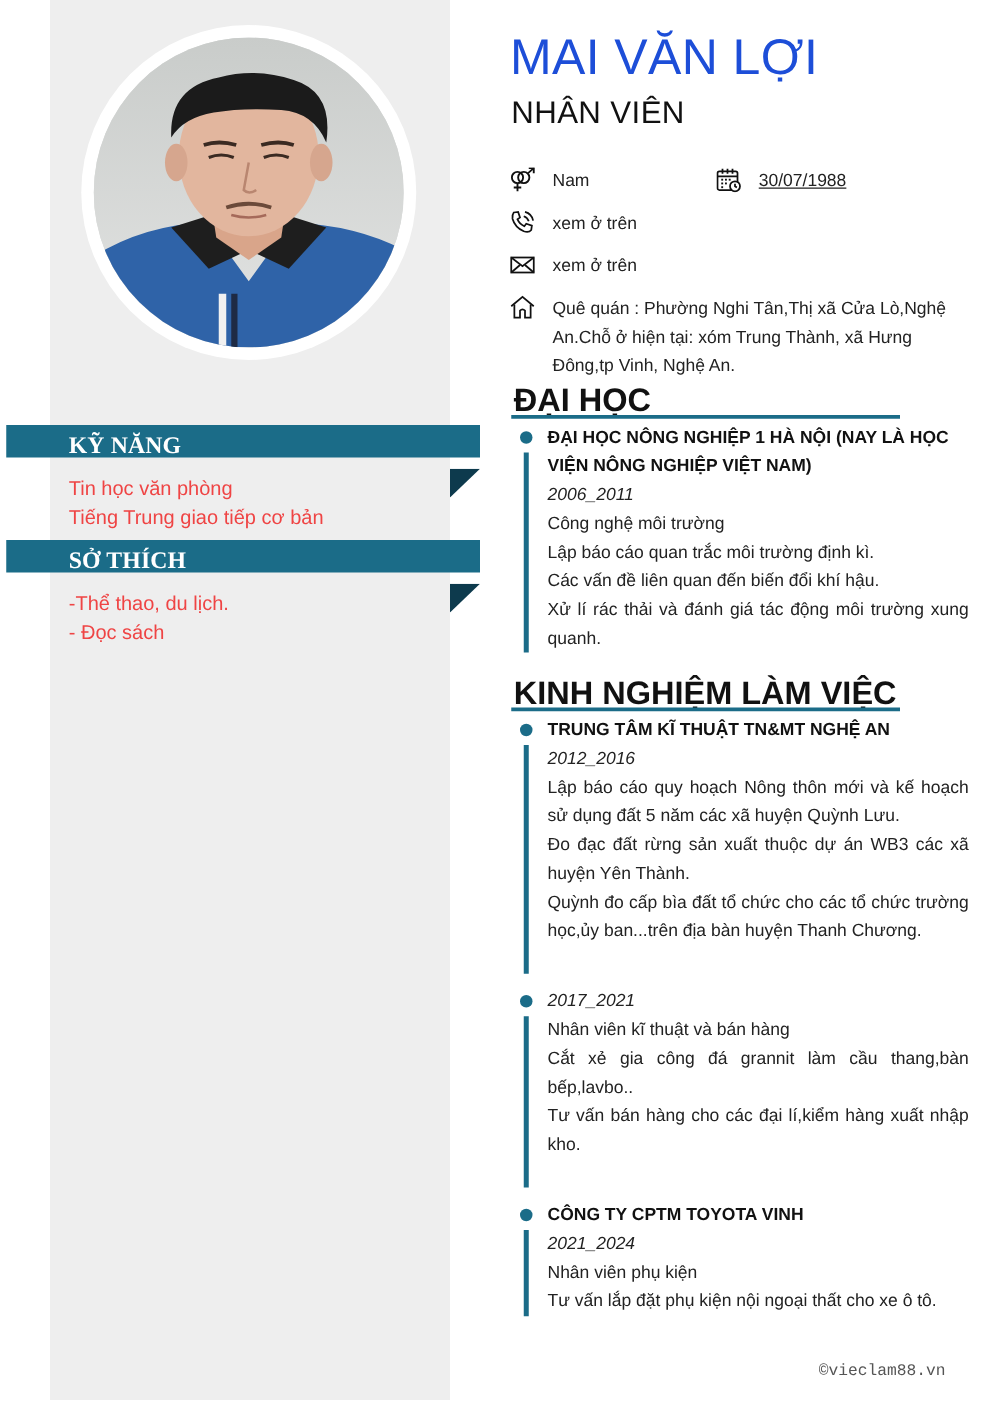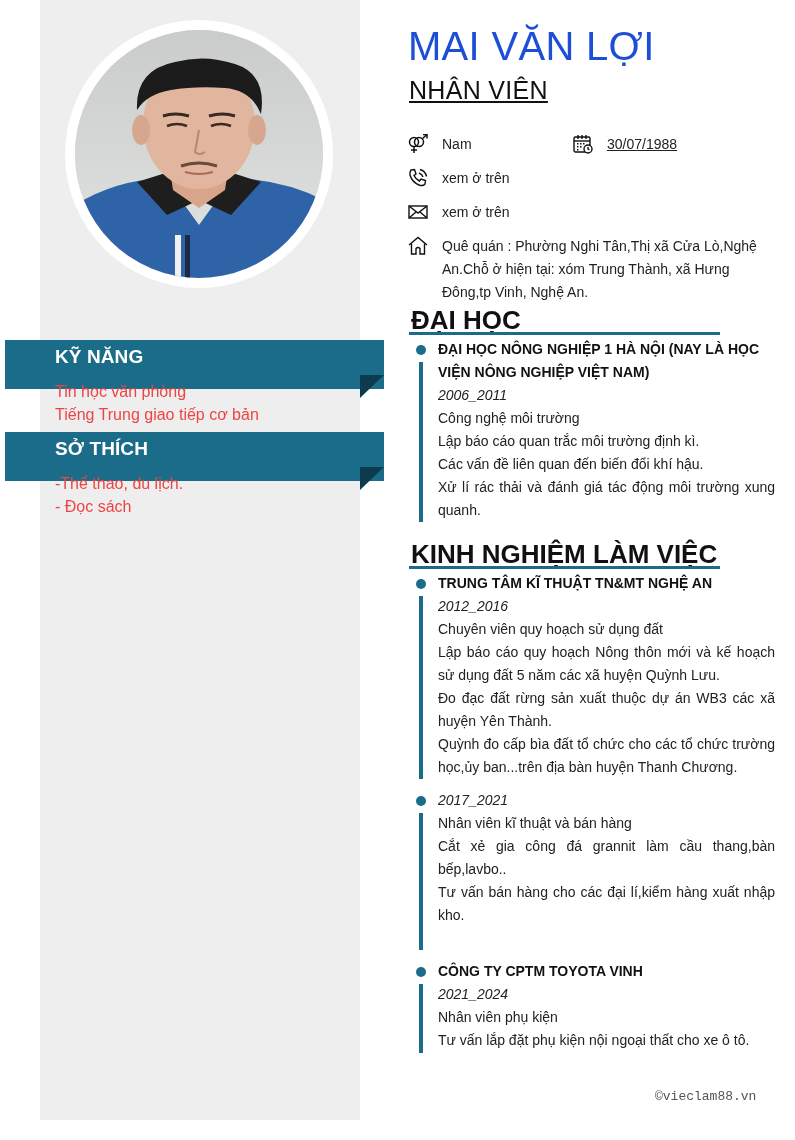--- a/index.html
+++ b/index.html
@@ -5,29 +5,29 @@
     * { margin: 0; padding: 0; box-sizing: border-box; }
     html, body { width: 795px; height: 1140px; background: #ffffff; overflow: hidden; }
     body { position: relative; font-family: "Liberation Sans", "DejaVu Sans", sans-serif; color: #1a1a1a; }
 
     .sidebar { position: absolute; left: 40px; top: 0; width: 320px; height: 1120px; background: #eeeeee; }
 
     .avatar-ring { position: absolute; left: 65px; top: 20px; width: 268px; height: 268px; border-radius: 50%; background: #ffffff; }
     .avatar { position: absolute; left: 10px; top: 10px; width: 248px; height: 248px; border-radius: 50%; overflow: hidden; background: #d7d9d8; }
     .avatar svg { display: block; width: 100%; height: 100%; }
 
-    .ribbon { position: absolute; left: 5px; width: 379px; height: 49px; background: #1b6c88; }
+    .ribbon { position: absolute; left: 5px; width: 379px; height: 26px; background: #1b6c88; font-family: Liberation Serif, serif; }
     .ribbon-title { position: absolute; left: 50px; top: 6px; font-size: 19px; font-weight: bold; color: #ffffff; letter-spacing: 0.1px; }
     .ribbon-fold { position: absolute; left: 360px; width: 24px; height: 23px; }
     .ribbon-fold svg { display: block; }
 
     .side-list { position: absolute; left: 55px; font-size: 16px; line-height: 23px; color: #ef4444; }
 
     .name { position: absolute; left: 408px; top: 24px; font-size: 40px; font-weight: normal; color: #1d4ed8; letter-spacing: 0.3px; }
-    .position { position: absolute; left: 409px; top: 76px; font-size: 25px; color: #111; letter-spacing: 0.3px; text-decoration: underline; }
+    .position { position: absolute; left: 409px; top: 76px; font-size: 25px; color: #111; letter-spacing: 0.3px; }
 
     .info-row { position: absolute; display: flex; align-items: flex-start; font-size: 14px; line-height: 23px; color: #222; }
     .info-icon { width: 22px; height: 22px; margin-right: 13px; flex: 0 0 22px; display: flex; align-items: center; justify-content: center; }
     .info-icon svg { display: block; }
 
     .section-title { position: absolute; left: 411px; font-size: 26px; font-weight: bold; color: #111; }
     .section-line { position: absolute; left: 409px; width: 311px; height: 3px; background: #1b6c88; }
 
     .entry { position: absolute; left: 411px; width: 364px; }
     .entry-dot { position: absolute; left: 5px; width: 10px; height: 10px; border-radius: 50%; background: #1b6c88; }
@@ -199,21 +199,20 @@
 
 <div class="section-title" style="top:539px;">KINH NGHIỆM LÀM VIỆC</div>
 <div class="section-line" style="top:566px;"></div>
 
 <div class="entry" style="top:572px;">
   <div class="entry-dot" style="top:7px;"></div>
   <div class="entry-bar" style="top:24px; height:183px;"></div>
   <div class="entry-body">
     <div class="entry-org">TRUNG TÂM KĨ THUẬT TN&amp;MT NGHỆ AN</div>
     <div class="entry-time">2012_2016</div>
-    <div class="entry-line">Chuyên viên quy hoạch sử dụng đất</div>
     <div class="entry-line">Lập báo cáo quy hoạch Nông thôn mới và kế hoạch sử dụng đất 5 năm các xã huyện Quỳnh Lưu.</div>
     <div class="entry-line">Đo đạc đất rừng sản xuất thuộc dự án WB3 các xã huyện Yên Thành.</div>
     <div class="entry-line">Quỳnh đo cấp bìa đất tổ chức cho các tổ chức trường học,ủy ban...trên địa bàn huyện Thanh Chương.</div>
   </div>
 </div>
 
 <div class="entry" style="top:789px;">
   <div class="entry-dot" style="top:7px;"></div>
   <div class="entry-bar" style="top:24px; height:137px;"></div>
   <div class="entry-body">

